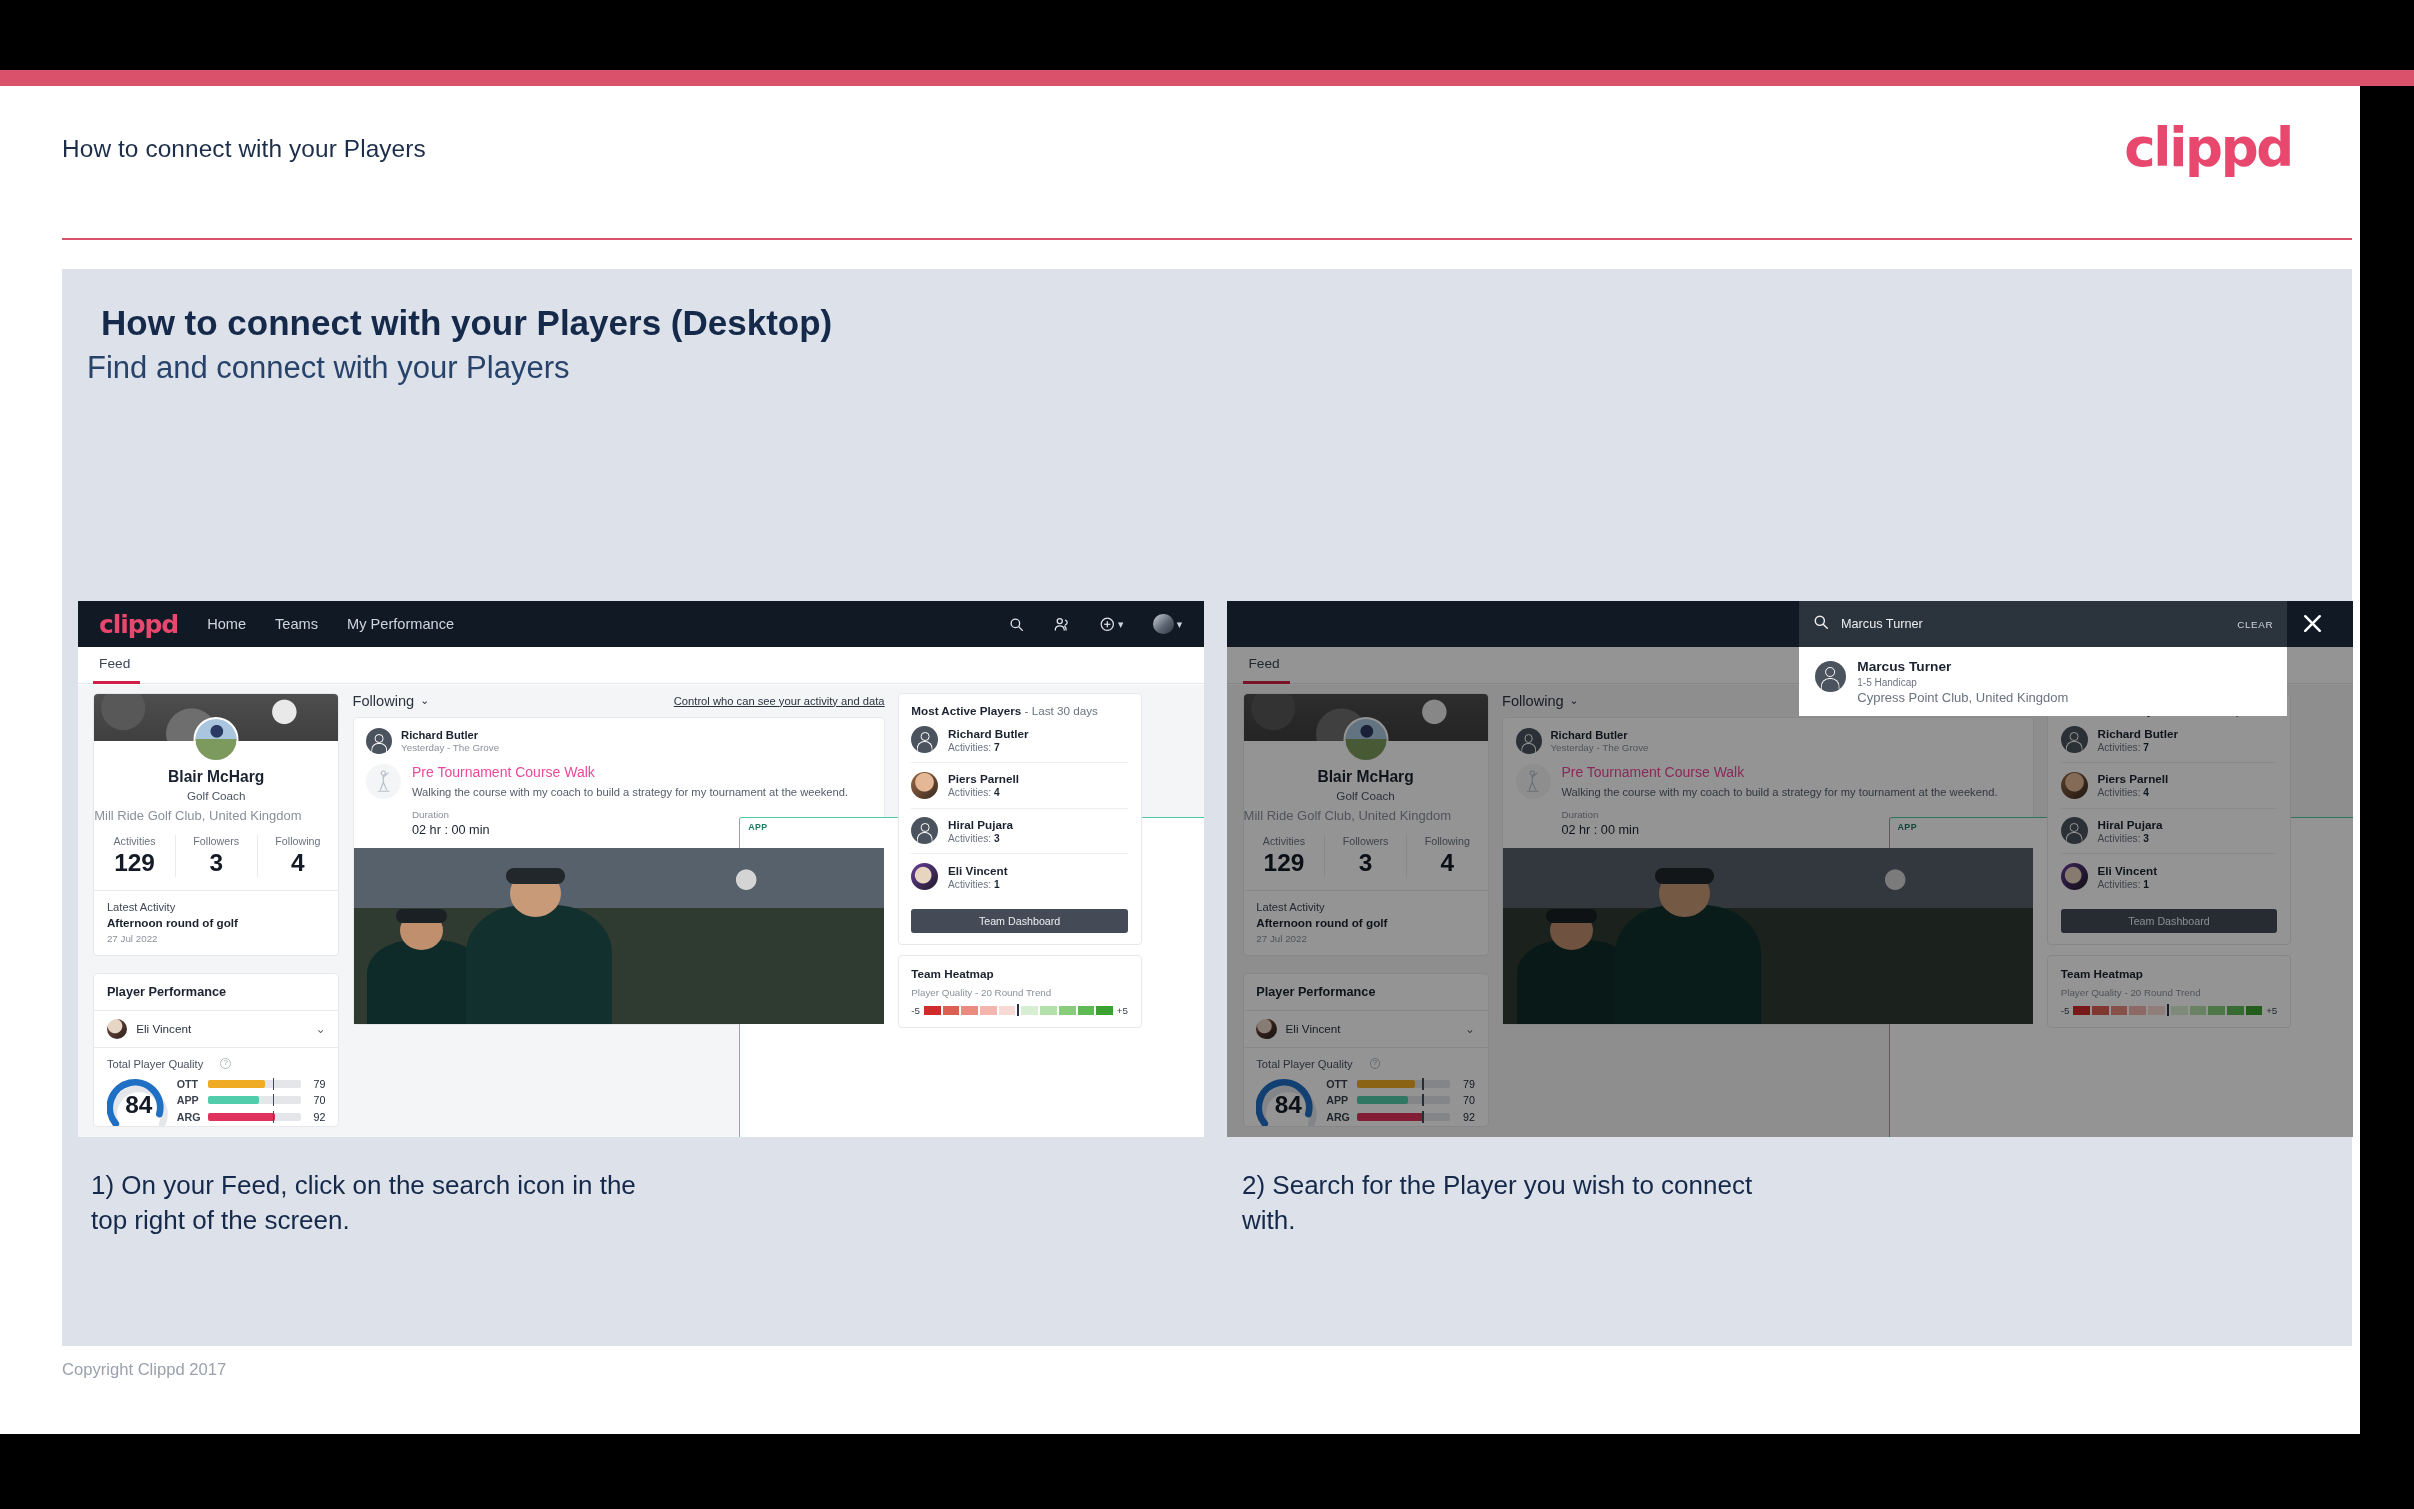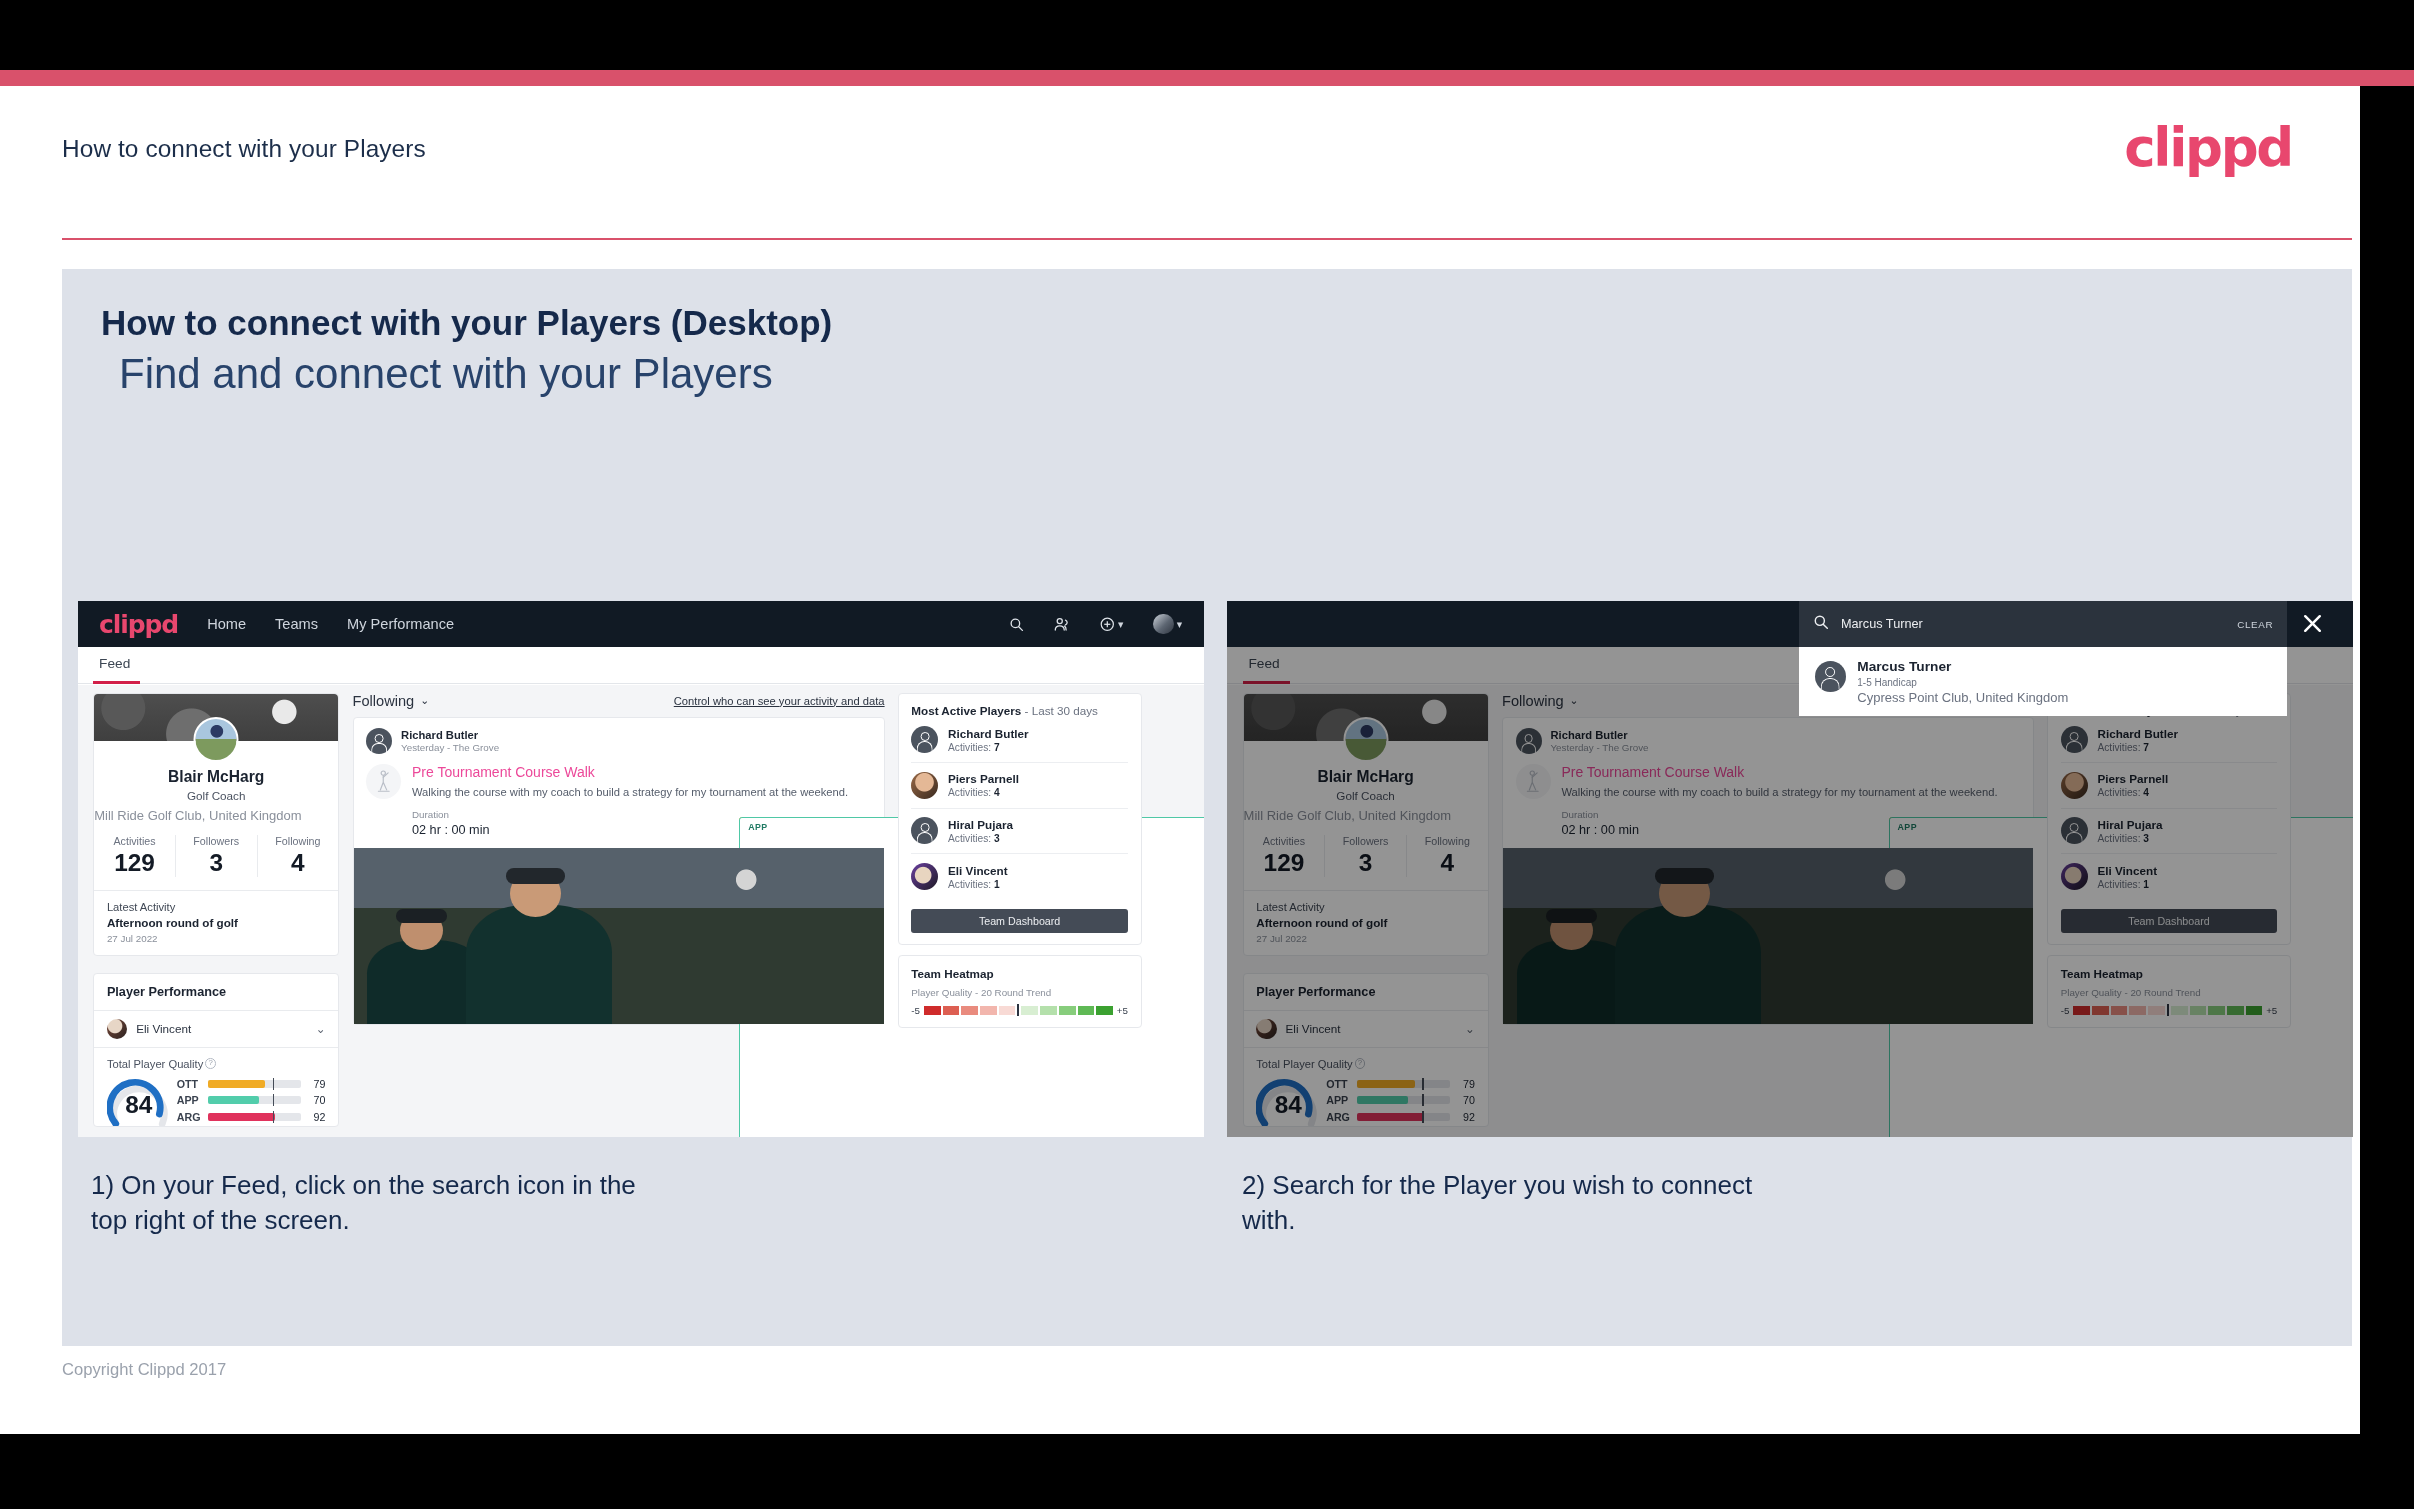--- a/index.html
+++ b/index.html
@@ -39,22 +39,22 @@
   
   .panel {
     position:absolute; left:62px; top:183px; width:2290px; height:1077px;
     background:#dde1e9;
   }
   .panel-h1 {
     position:absolute; left:39px; top:34px;
     font-size:35px; font-weight:700; color:#15294b;
   }
   .panel-h2 {
-    position:absolute; left:57px; top:81px;
-    font-size:42px; font-weight:400; color:#28436b;
+    position:absolute; left:25px; top:81px;
+    font-size:31px; font-weight:400; color:#28436b;
   }
 
   
   .shot {
     position:absolute; top:332px; height:536px;
     overflow:hidden; background:#fff;
   }
   .shot-a { left:15.6px;   width:1126px; }
   .shot-b { left:1165px; width:1126px; }
 
@@ -129,21 +129,21 @@
 
   
   .ppwrap { margin-top:17px; }
   .pphead { padding:10.7px 12.7px; font-size:12.7px; font-weight:700; color:#1b2330; border-bottom:1px solid #e9ebee; }
   .pprow  { display:flex; align-items:center; padding:7.8px 12.7px; border-bottom:1px solid #e9ebee; }
   .ppav   { width:20.5px; height:20.5px; border-radius:50%;
             background:radial-gradient(circle at 40% 35%, #e7d6c6 0 6.8px, transparent 7.8px), linear-gradient(135deg,#7a4a3a,#2c2220); }
   .ppname { margin-left:8.8px; font-size:11.7px; color:#2b3340; }
   .ppchev { margin-left:auto; color:#555d6b; font-size:11.7px; }
   .tpq    { padding:9.8px 12.7px 0; }
-  .tpq .lbl { font-size:11.2px; color:#4a5260; display:flex; align-items:center; gap:2px; }
+  .tpq .lbl { font-size:11.2px; color:#4a5260; display:flex; align-items:center; gap:17px; }
   .qmark  { width:10.7px; height:10.7px; border-radius:50%; border:1px solid #b4bac4; color:#9aa1ac;
             font-size:7.8px; line-height:8.8px; text-align:center; }
   .tpqbody { display:flex; margin-top:5.9px; }
   .gauge { position:relative; width:64px; height:51px; flex:none; }
   .gauge svg { position:absolute; left:0; top:0; }
   .gauge .gv { position:absolute; left:0; top:15.6px; width:64px; text-align:center;
                font-size:24.4px; font-weight:700; color:#141b26; }
   .metrics { flex:1; margin-left:5.9px; }
   .mrow { display:flex; align-items:center; height:16.6px; }
   .mrow .mk { width:31px; font-size:10.7px; color:#3a424f; font-weight:600; }

